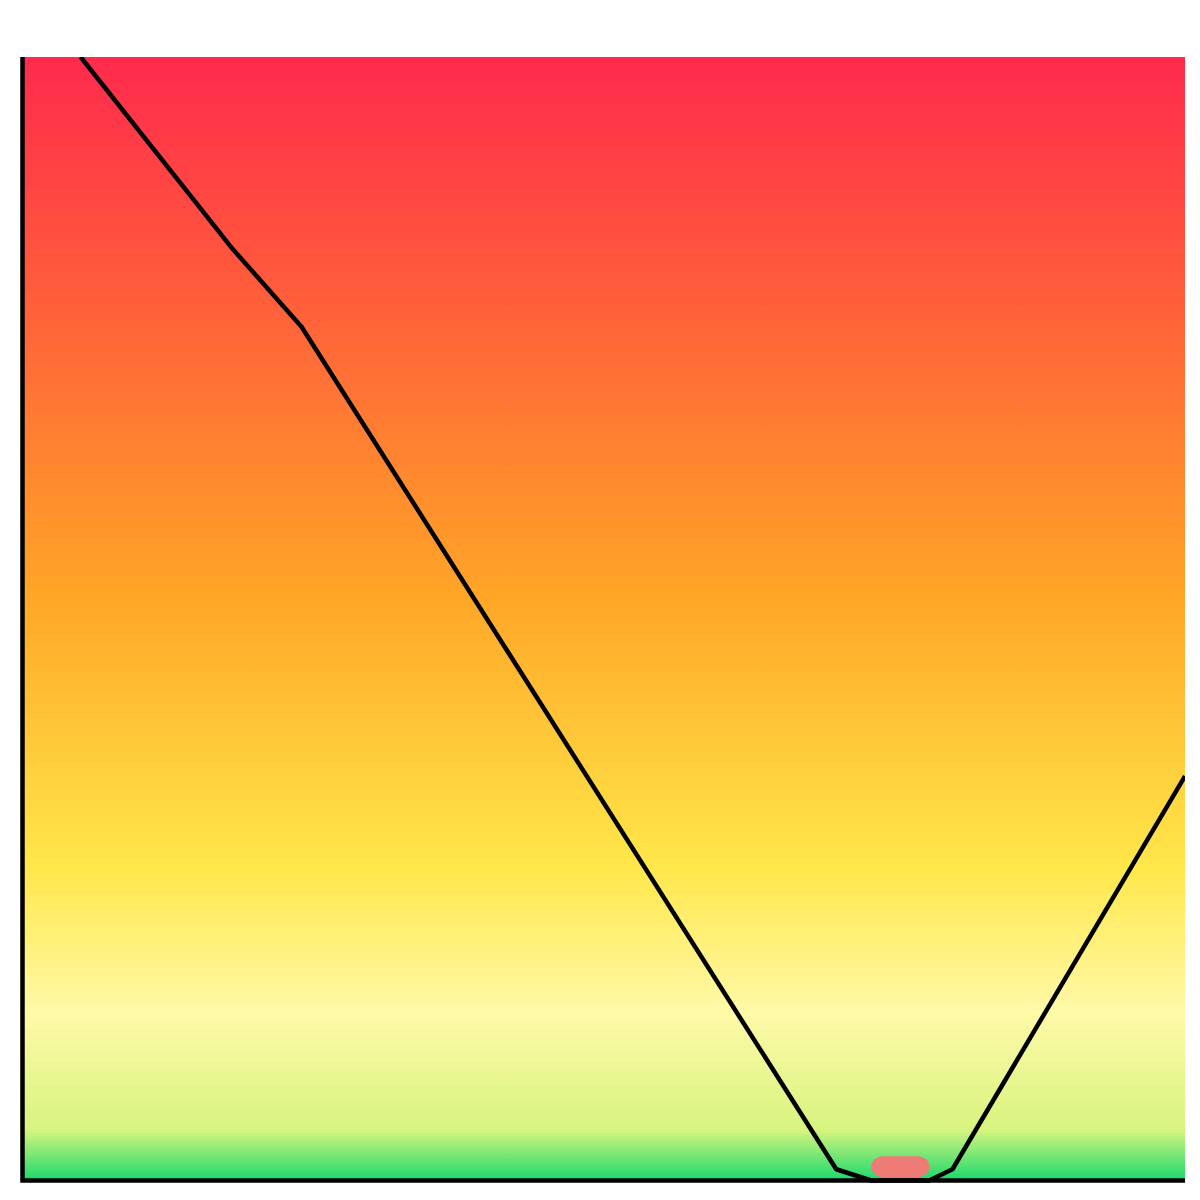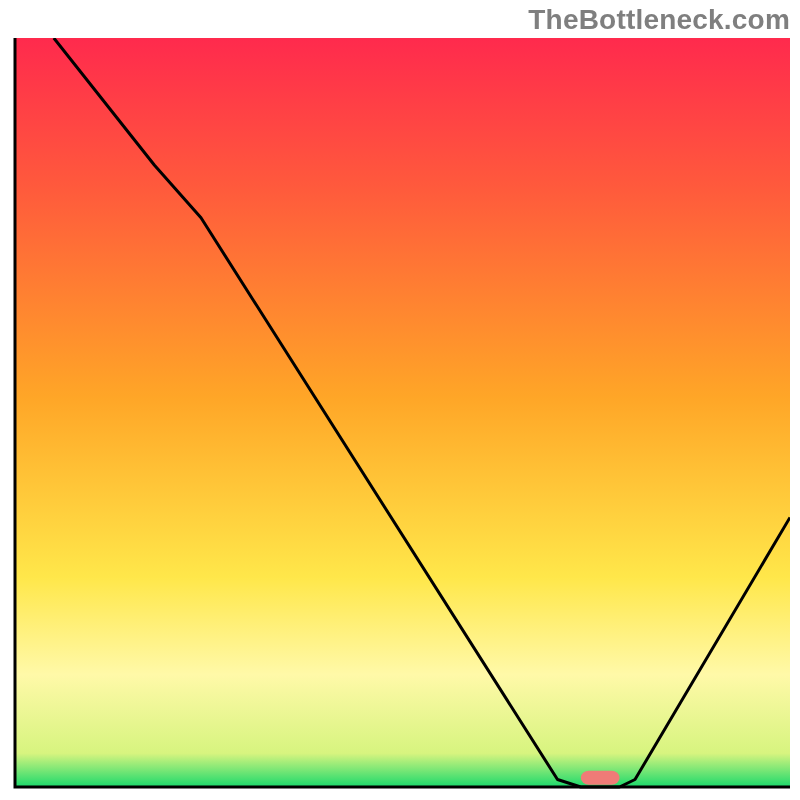--- a/index.html
+++ b/index.html
@@ -47,21 +47,20 @@
     stroke-width: 3;
     fill: none;
     stroke-linejoin: round;
     stroke-linecap: butt;
   }
 </style>
 </head>
 <body>
 
 <div class="frame">
-  <div class="watermark">TheBottleneck.com</div>
 
   <div class="plot">
     <svg class="plot-svg" viewBox="0 0 778 752" preserveAspectRatio="none">
       <defs>
         <linearGradient id="bg-grad" x1="0" y1="0" x2="0" y2="1">
 
         <stop offset="0.00%" stop-color="#ff2a4d"></stop>
             <stop offset="20.00%" stop-color="#ff5a3c"></stop>
             <stop offset="48.00%" stop-color="#ffa627"></stop>
             <stop offset="72.00%" stop-color="#ffe74a"></stop>

